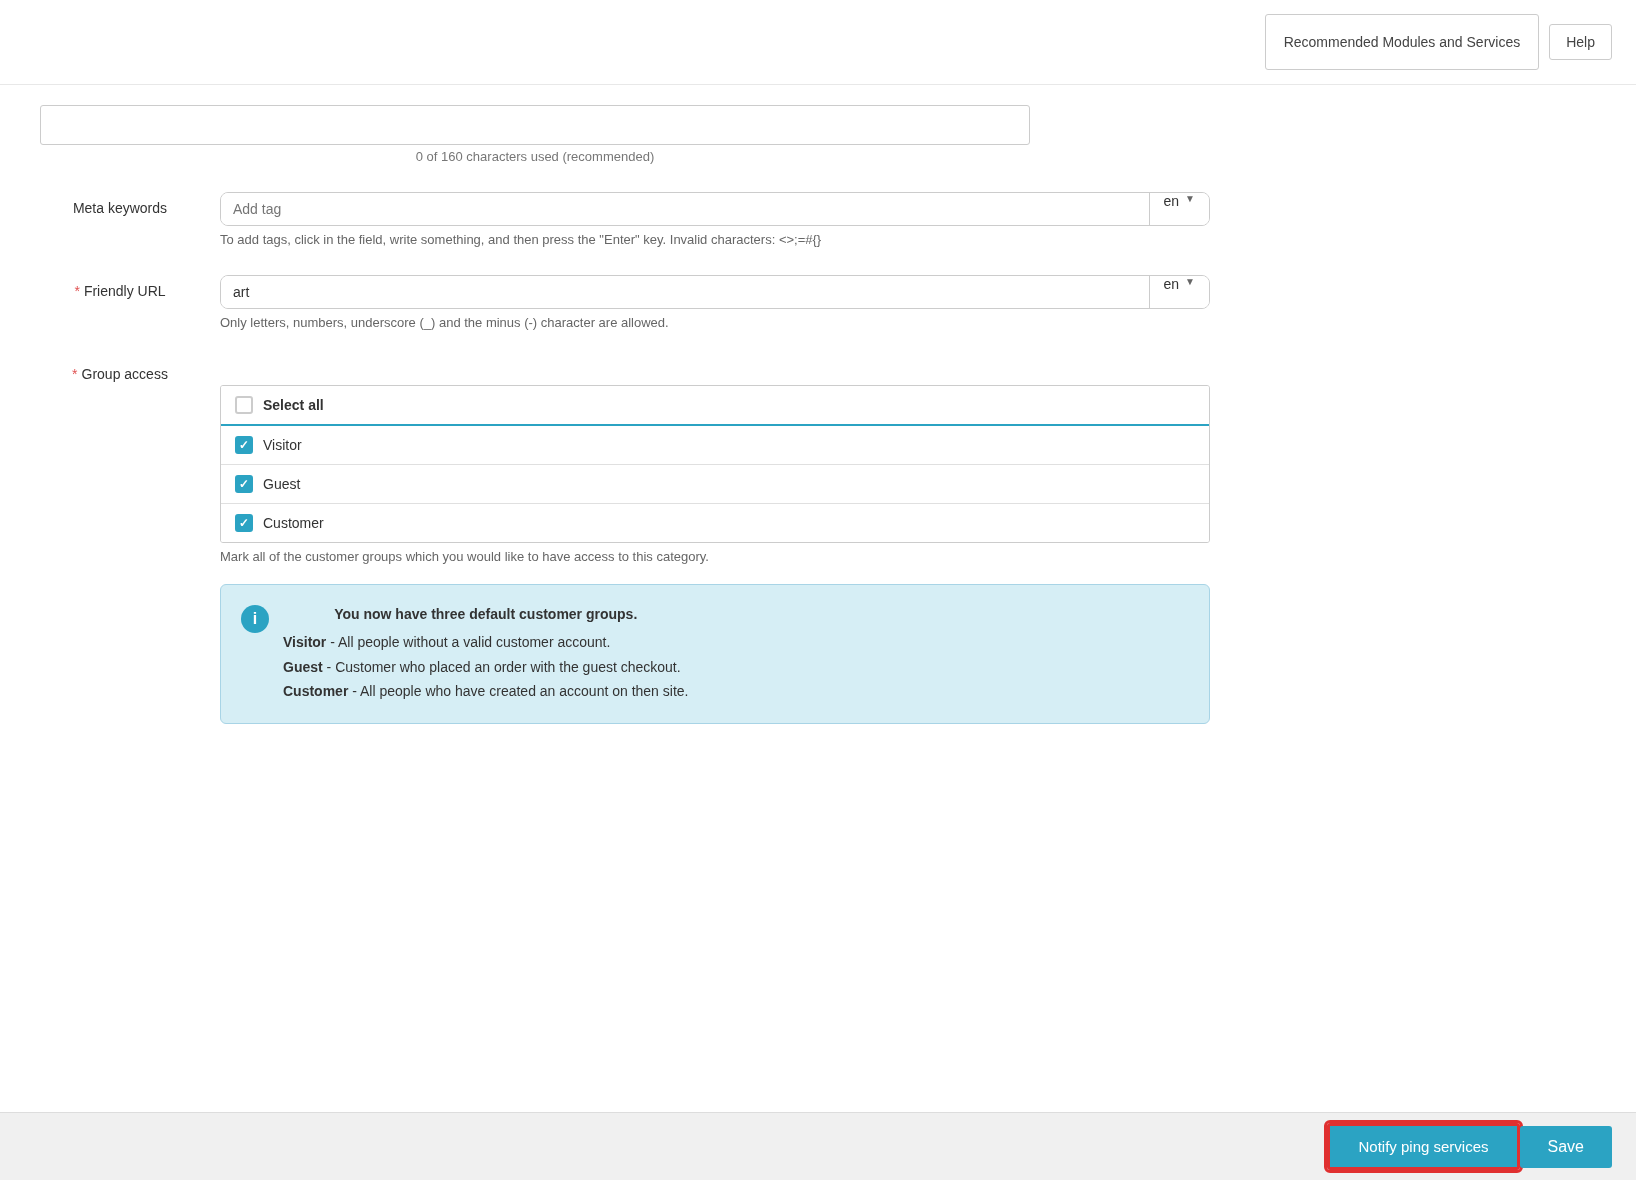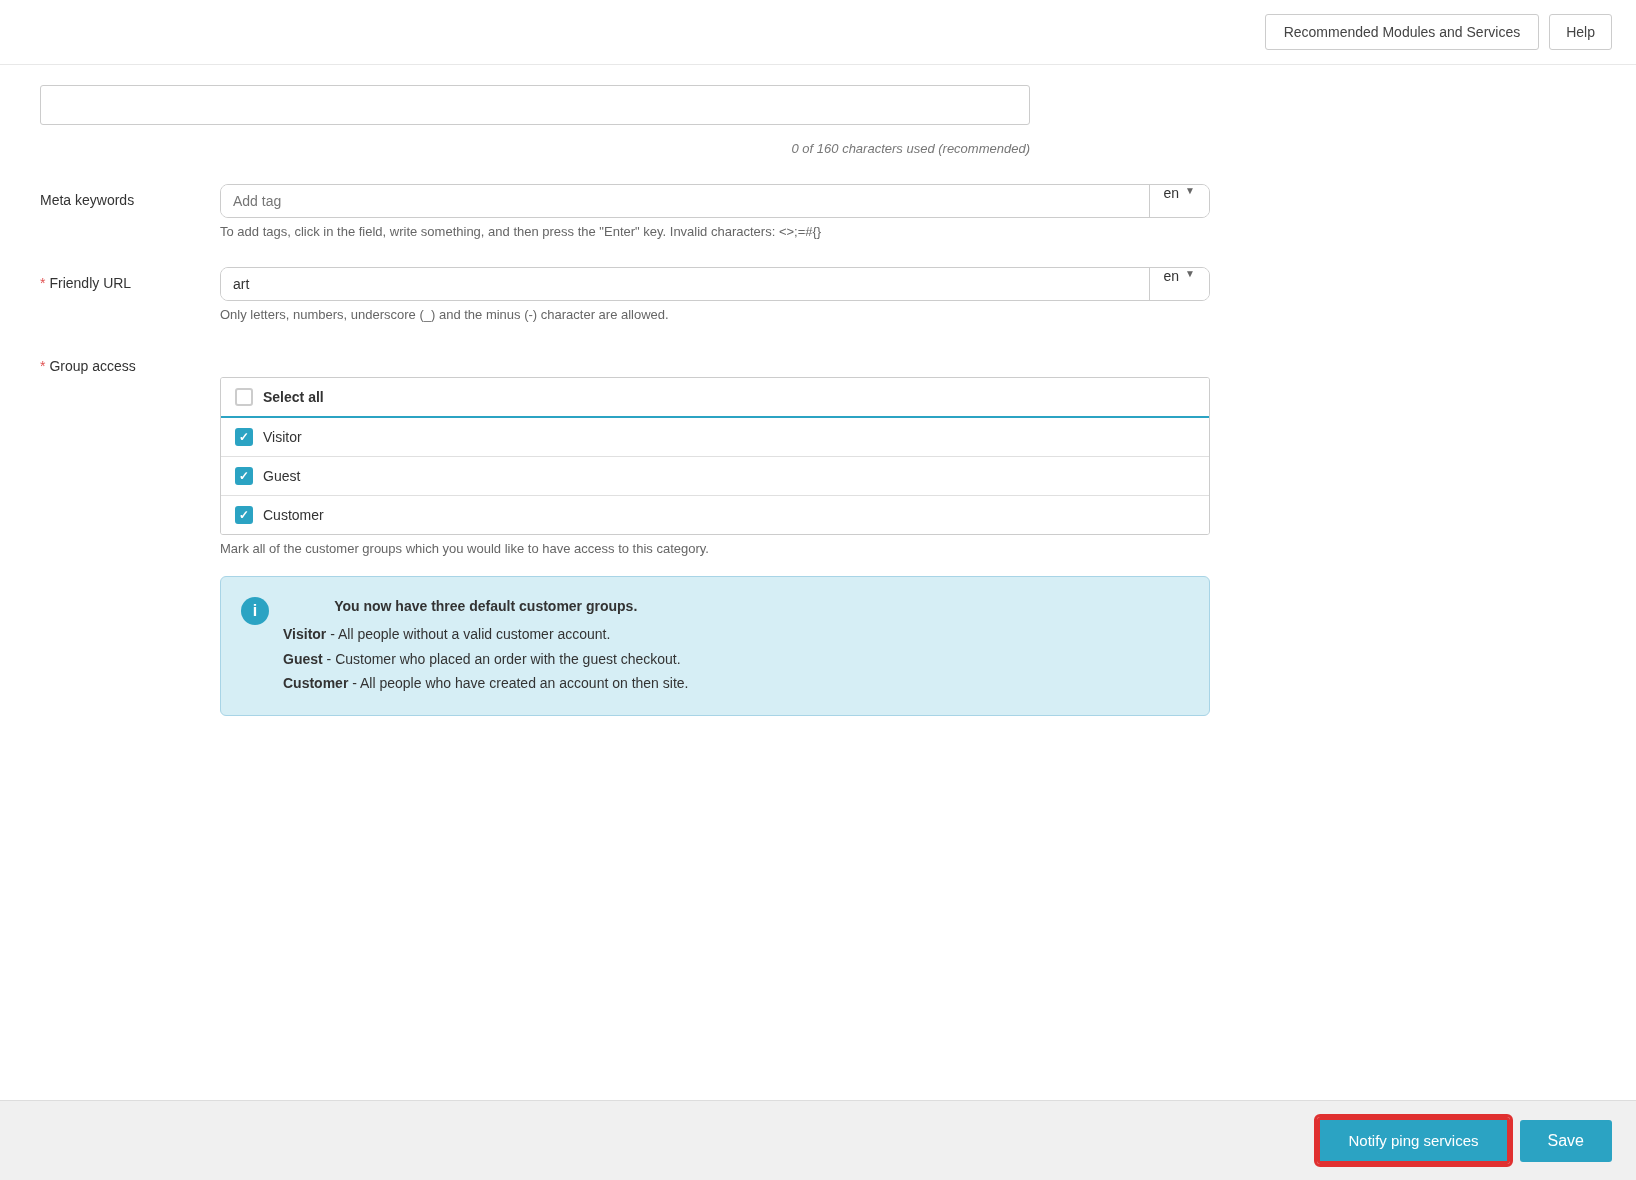--- a/index.html
+++ b/index.html
@@ -24,21 +24,21 @@
       display: flex;
       justify-content: flex-end;
       align-items: center;
       padding: 14px 24px;
       background: #fff;
       border-bottom: 1px solid #e8e8e8;
       gap: 10px;
     }
 
     .btn-recommended {
-      padding: 9px 18px;
+      padding: 19px 18px;
       border: 1px solid #ccc;
       background: #fff;
       color: #444;
       font-size: 14px;
       cursor: pointer;
       border-radius: 3px;
     }
 
     .btn-help {
       padding: 9px 16px;
@@ -68,42 +68,41 @@
       border: 1px solid #ccc;
       border-radius: 3px;
       resize: none;
       padding: 6px 8px;
       font-size: 14px;
       background: #fff;
       display: block;
     }
 
     .char-count {
-      text-align: right;
+      text-align: center;
       max-width: 990px;
       font-size: 13px;
       color: #777;
-      font-style: italic;
-      margin-top: 16px;
+      margin-top: 4px;
     }
 
     
     .form-row {
       display: flex;
       align-items: flex-start;
       margin-top: 28px;
       gap: 20px;
     }
 
     .form-label {
       min-width: 160px;
       padding-top: 8px;
       font-size: 14px;
       color: #333;
-      text-align: left;
+      text-align: center;
       flex-shrink: 0;
     }
 
     .required-star {
       color: #e05252;
       margin-right: 4px;
     }
 
     .form-field-group {
       flex: 1;
@@ -262,22 +261,21 @@
       position: fixed;
       bottom: 0;
       left: 0;
       right: 0;
       background: #f0f0f0;
       border-top: 1px solid #ddd;
       padding: 16px 24px;
       display: flex;
       justify-content: flex-end;
       align-items: center;
-      gap: 10px;
-      height: 80px;
+      height: 68px;
     }
 
     .btn-notify {
       padding: 12px 28px;
       background: #2ba3c3;
       color: #fff;
       border: 3px solid #e03030;
       font-size: 15px;
       font-weight: 500;
       cursor: pointer;

